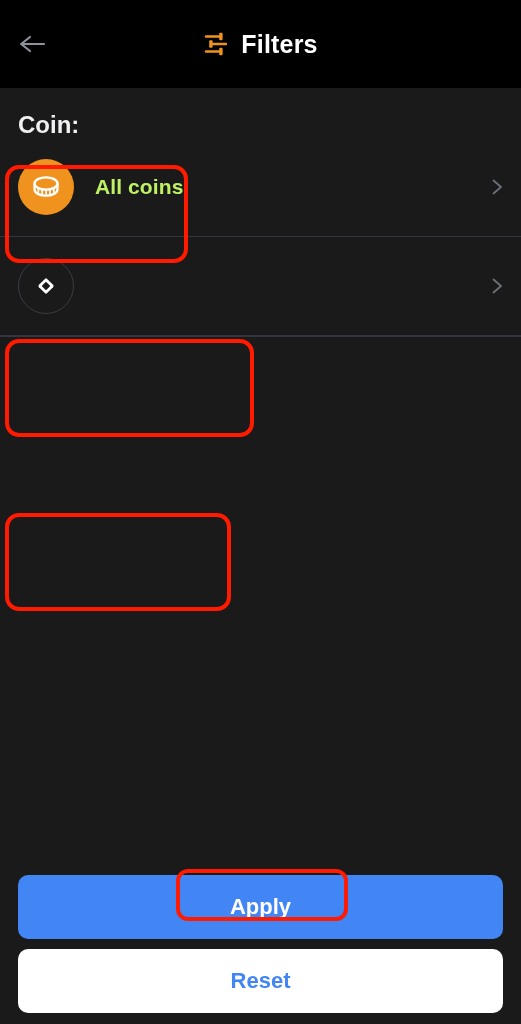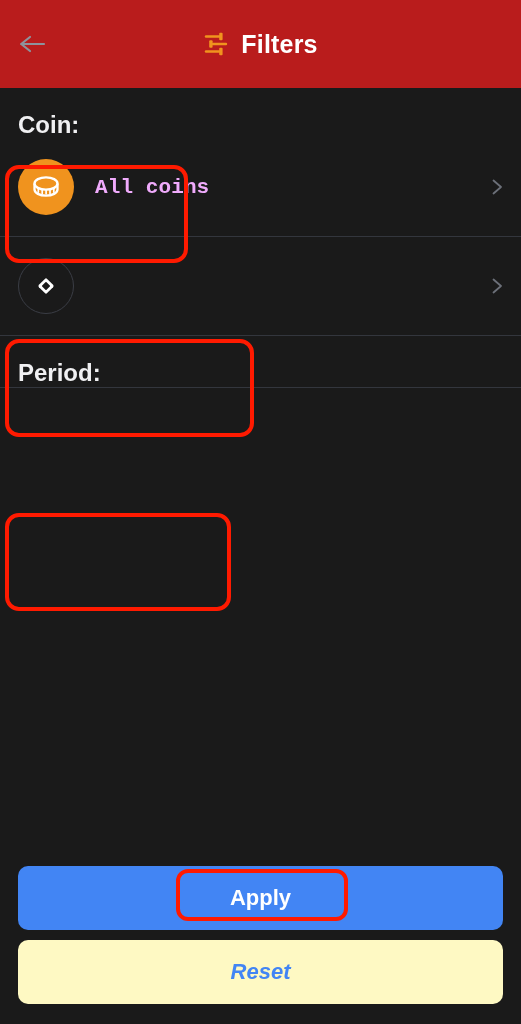--- a/index.html
+++ b/index.html
@@ -13,21 +13,21 @@
     position:relative;
     width:521px; height:1024px;
     background:#1a1a1a;
     display:flex; flex-direction:column;
   }
 
   
   .header {
     position:relative;
     height:88px;
-    background:#b91c1c;
+    background:#000000;
     flex:0 0 88px;
     display:flex; align-items:center;
   }
   .back-btn {
     position:absolute;
     left:18px; top:28px;
     width:44px; height:32px;
     display:flex; align-items:center; justify-content:flex-start;
     cursor:pointer;
   }
@@ -71,25 +71,24 @@
     flex:0 0 56px;
     border-radius:50%;
     display:flex; align-items:center; justify-content:center;
     overflow:hidden;
   }
   .icon-coin { background:#f0931e; }
   .icon-circle-outline { background:transparent; border:1px solid #3a3d45; }
   .icon-calendar-wrap { background:transparent; border:1px solid #3a3d45; }
   .row-label {
     margin-left:21px;
-    color:#f0abfc;
+    color:#bef264;
     font-size:21px;
     font-weight:bold;
     letter-spacing:0.1px;
-    font-family:Liberation Mono, monospace;
   }
   .chevron {
     position:absolute;
     right:14px; top:50%;
     transform:translateY(-50%);
     width:20px; height:20px;
   }
   .divider {
     height:1px;
     background:#33363d;
@@ -105,36 +104,36 @@
     z-index:20;
   }
   #redbox-coin      { left:5px;   top:165px; width:183px; height:98px; }
   #redbox-operation { left:5px;   top:339px; width:249px; height:98px; }
   #redbox-period    { left:5px;   top:513px; width:226px; height:98px; }
   #redbox-apply     { left:176px; top:869px; width:172px; height:52px; border-radius:12px; }
 
   
   .footer {
     position:absolute;
-    left:0; right:0; bottom:12px;
+    left:0; right:0; bottom:3px;
     padding:8px 18px;
   }
   .btn {
     display:flex; align-items:center; justify-content:center;
     height:64px;
     border-radius:10px;
     font-size:22px;
     font-weight:bold;
     cursor:pointer;
     border:none;
     width:100%;
     font-family:"Liberation Sans", sans-serif;
   }
   .btn-apply { background:#4285f4; color:#ffffff; margin-bottom:10px; }
-  .btn-reset { background:#fef9c3; color:#4285f4;font-style:italic; }
+  .btn-reset { background:#ffffff; color:#4285f4; }
 </style>
 </head>
 <body>
 
 <div class="screen">
 
   <div class="header">
 
     <div class="back-btn">
       <svg width="34" height="24" viewBox="0 0 34 24">
@@ -195,21 +194,20 @@
           </svg>
         </div>
         <svg class="chevron" viewBox="0 0 20 20">
           <path d="M6.5 3.5 L14 10 L6.5 16.5" fill="none" stroke="#6c7079" stroke-width="1.8" stroke-linecap="round" stroke-linejoin="round"></path>
         </svg>
       </div>
       <div class="divider"></div>
     </div>
 
     <div class="section">
-      <div class="section-label">Period:</div>
       <div class="divider"></div>
     </div>
 
     <div class="footer">
       <button class="btn btn-apply">Apply</button>
       <button class="btn btn-reset">Reset</button>
     </div>
 
   </div>
 

